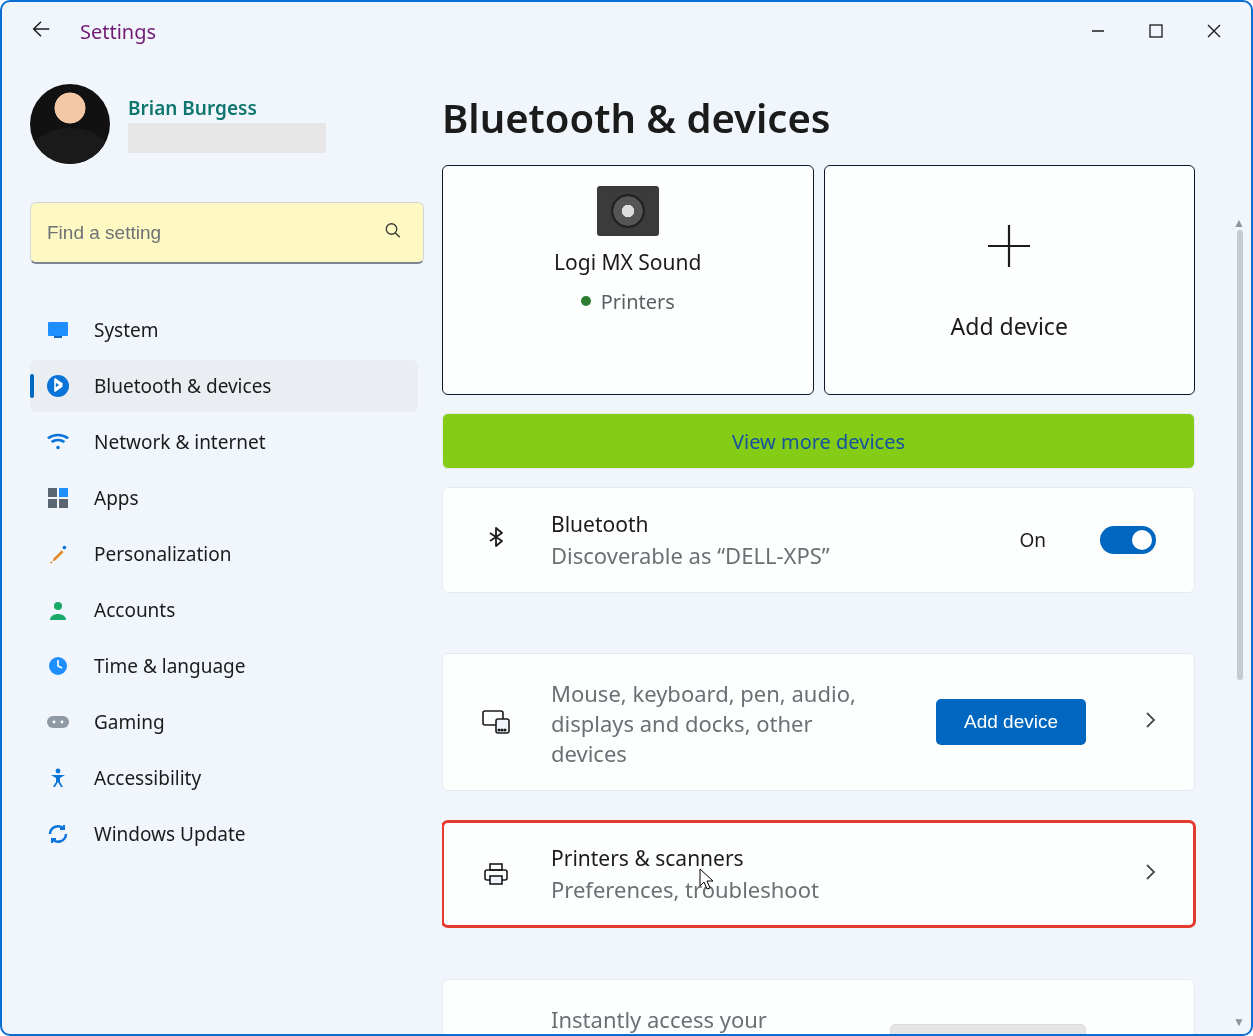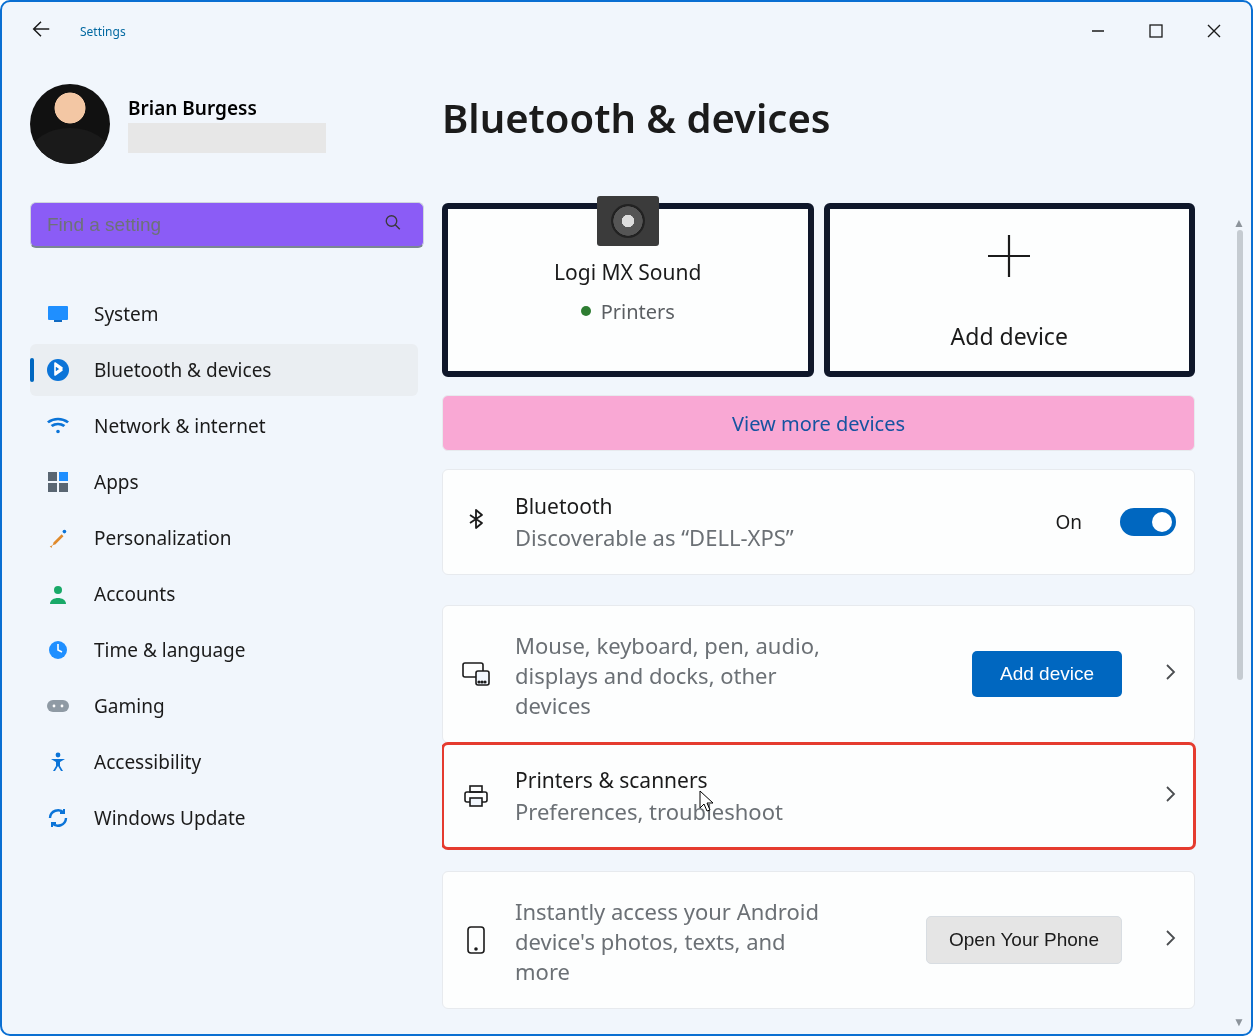--- a/index.html
+++ b/index.html
@@ -28,22 +28,22 @@
     display: flex;
     align-items: center;
     padding: 0 8px 0 28px;
   }
   .titlebar-left {
     display: flex;
     align-items: center;
     gap: 28px;
   }
   .win-title {
-    font-size: 12px;
-    color: #0369a1;
+    font-size: 20px;
+    color: #701a75;
   }
   .titlebar-right {
     margin-left: auto;
     display: flex;
     align-items: center;
   }
   .winbtn {
     width: 58px;
     height: 46px;
     display: flex;
@@ -84,39 +84,39 @@
   .avatar::after{
     content:"";
     position:absolute;
     left:0;right:0;top:55%;bottom:-10%;
     background:#1a1a1a;
     border-radius:50% 50% 0 0 / 60% 60% 0 0;
   }
   .user-name {
     font-size: 19px;
     font-weight: 600;
-    color: #000000;
+    color: #0f766e;
   }
   .user-sub {
     width: 198px;
     height: 30px;
     background: #e7e7e7;
     margin-top: 2px;
   }
   .search-wrap {
     position: relative;
     margin-bottom: 40px;
   }
   .search-input {
     width: 394px;
-    height: 46px;
+    height: 62px;
     border: 1px solid #cfd6dd;
     border-bottom: 2px solid #7a8693;
     border-radius: 6px;
-    background: #8b5cf6;
+    background: #fef9c3;
     padding: 0 44px 0 16px;
     font-size: 19px;
     color: #1b1b1b;
     outline: none;
   }
   .search-input::placeholder { color: #6d7278; }
   .search-icon {
     position: absolute;
     right: 16px;
     top: 50%;
@@ -183,68 +183,67 @@
     padding-bottom: 20px;
   }
   .device-row {
     display: flex;
     gap: 10px;
     margin-bottom: 18px;
   }
   .device-card {
     flex: 1;
     background: #fdfefe;
-    border: 6px solid #0f172a;
+    border: 1px solid #0f172a;
     border-radius: 6px;
-    height: 174px;
+    height: 230px;
     display: flex;
     flex-direction: column;
     align-items: center;
     justify-content: center;
     gap: 12px;
-    margin-top: 38px;
   }
   .speaker-chip {
     width: 62px;
     height: 50px;
     background: #3b3b3b;
     border-radius: 3px;
     display:flex;align-items:center;justify-content:center;
     margin-top:-60px;
   }
   .speaker-chip .ring{
     width:34px;height:34px;border-radius:50%;
     background: radial-gradient(circle, #ddd 0 25%, #555 27% 60%, #222 62% 100%);
   }
   .device-name { font-size: 21px; color:#1b1b1b; }
   .device-status { display:flex; align-items:center; gap:10px; color:#5b5f63; font-size:20px;}
   .dot-green { width:10px;height:10px;border-radius:50%;background:#2e7d32;}
   .plus-big svg { stroke:#1b1b1b; }
   .add-device-label { font-size: 23px; color:#1b1b1b; margin-top:20px;}
 
   .link-card {
-    background: #f9a8d4;
+    background: #84cc16;
     border: 1px solid #e7eaee;
     border-radius: 6px;
     height: 56px;
     display:flex;align-items:center;justify-content:center;
     color:#1553a0;
     font-size: 20px;
     margin-bottom: 18px;
   }
 
   .row-card {
     background: #fdfefe;
     border: 1px solid #e7eaee;
     border-radius: 6px;
-    padding: 22px 18px;
+    padding: 22px 38px;
     display:flex;
     align-items:center;
-    gap: 24px;
-    margin-bottom: 0;
+    gap: 40px;
+    margin-bottom: 30px;
   }
   .row-card.highlight {
     outline: 3px solid #e53b2f;
     outline-offset: -2px;
   }
   .row-icon {
     width: 30px;
     display:flex;align-items:center;justify-content:center;
     color:#1b1b1b;
     flex-shrink:0;

